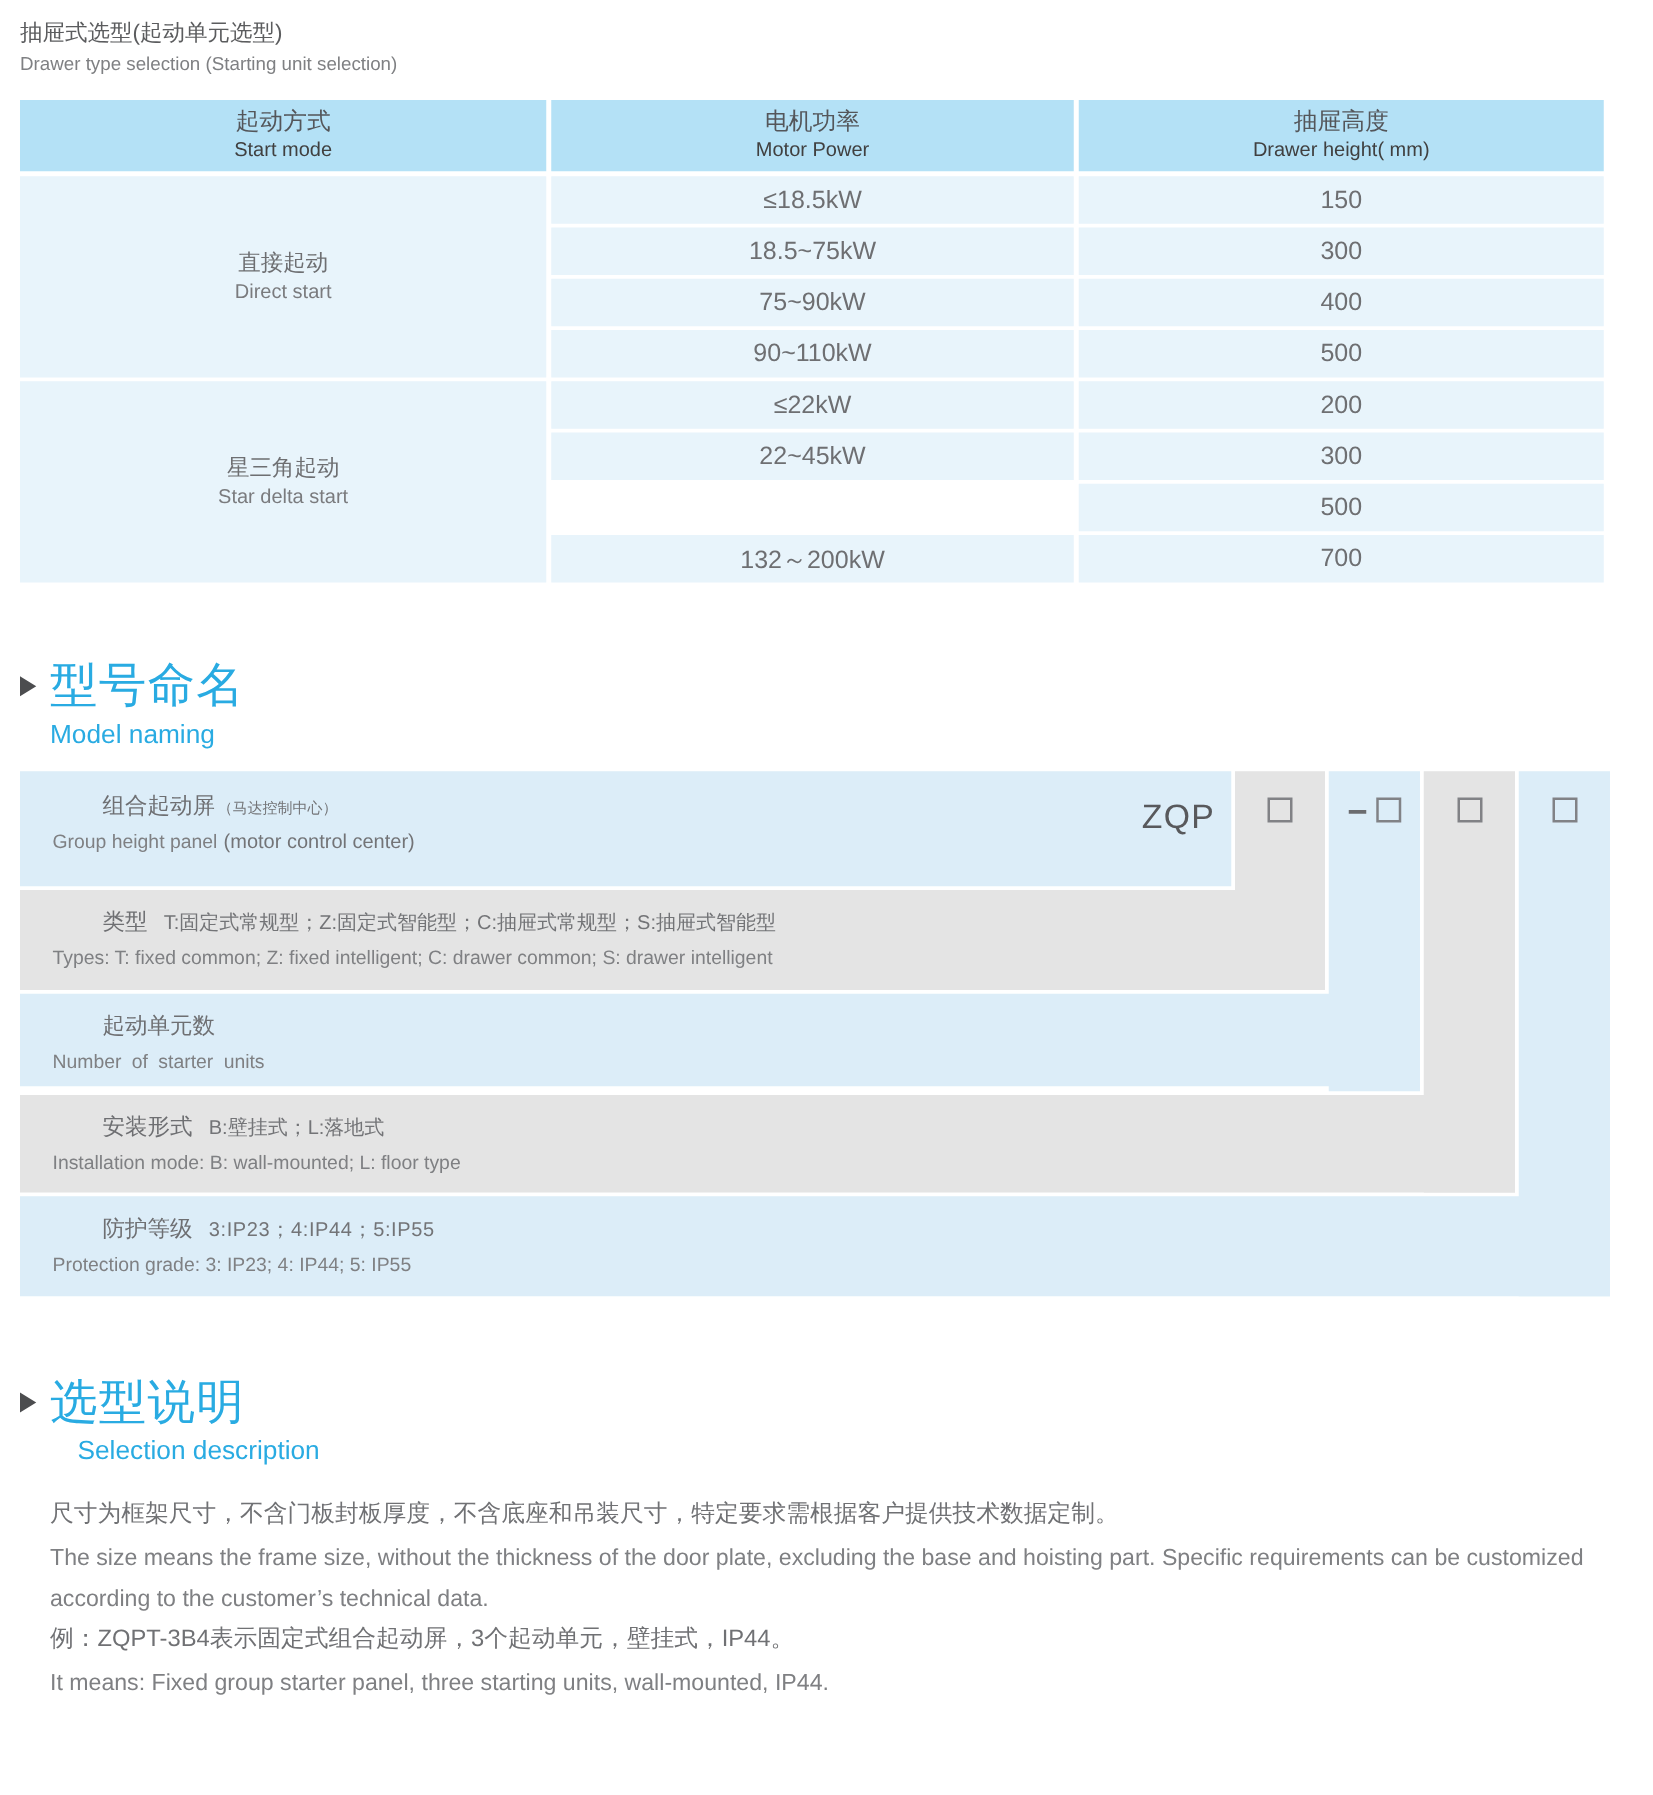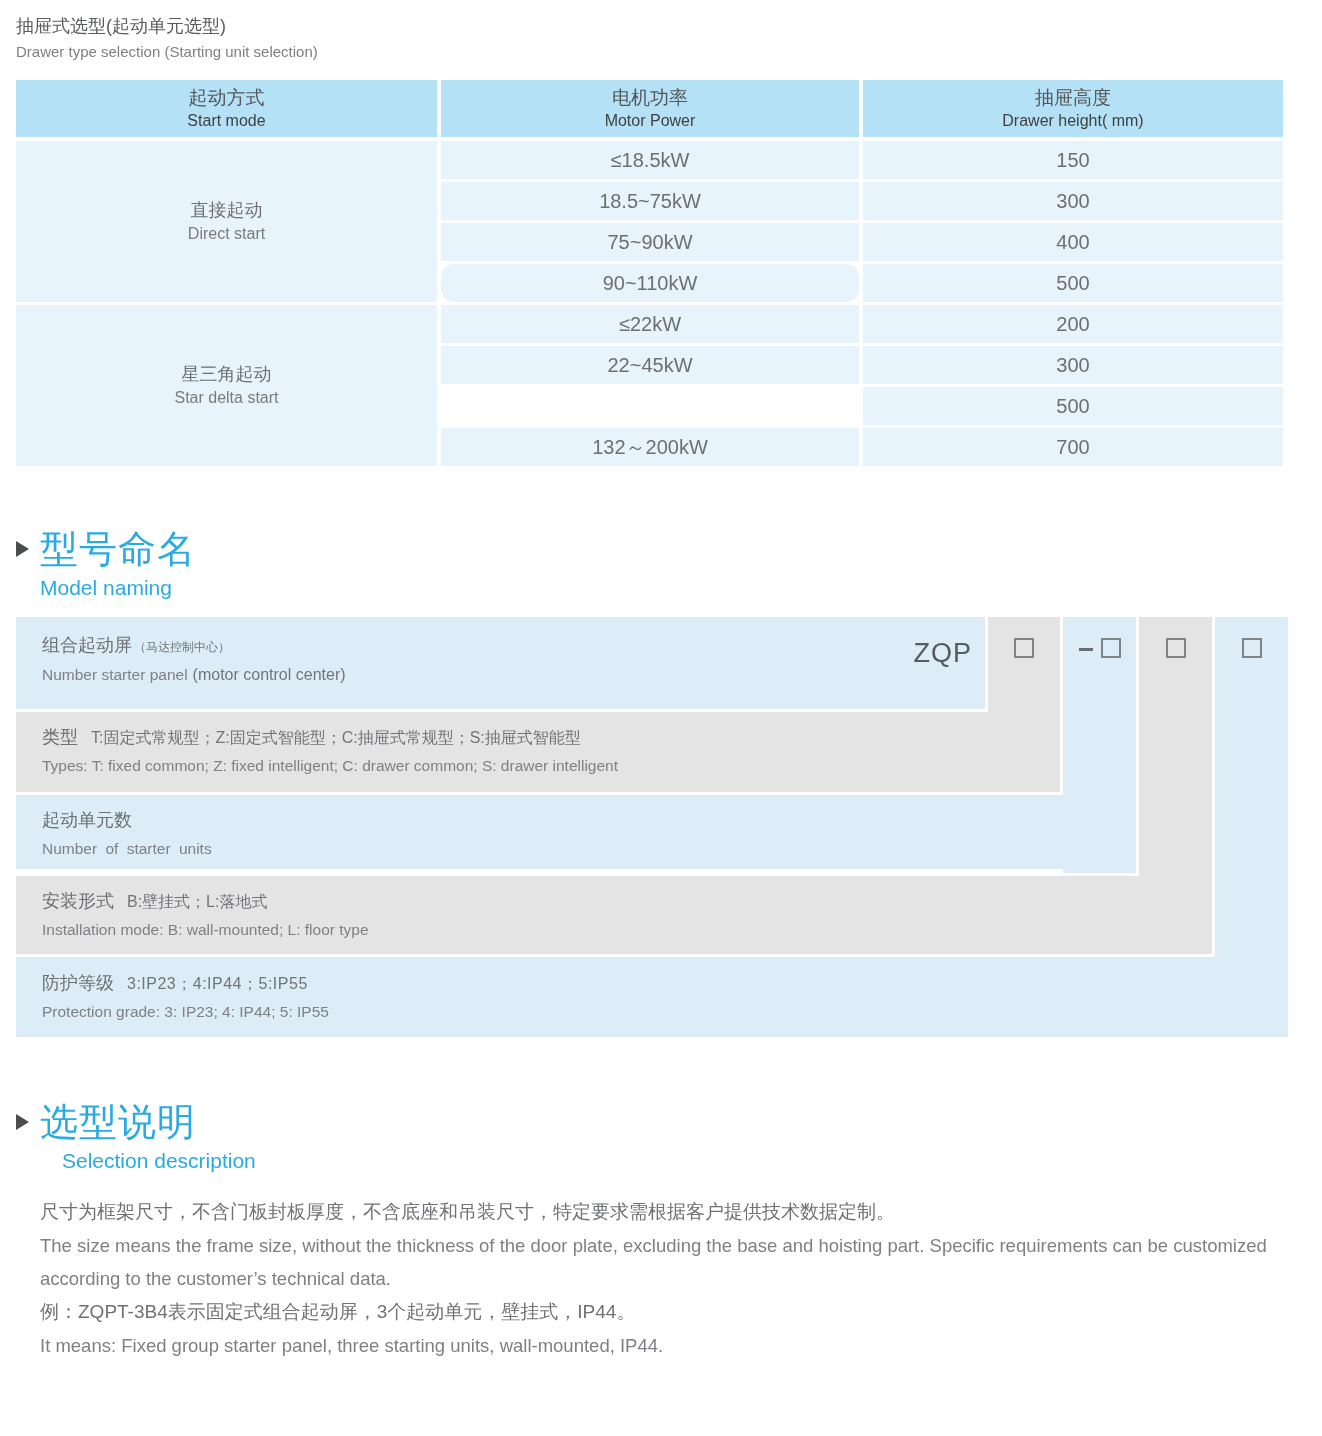--- a/index.html
+++ b/index.html
@@ -58,21 +58,21 @@
   .c3{left:1139px;width:73px;height:337px;background:var(--band-gray);}
   .c4{left:1215px;width:73px;height:420px;background:var(--band-blue);}
   .mbox{margin-top:21px;width:20px;height:20px;border:2px solid #818286;background:transparent;}
   .dash{margin-top:31px;width:14px;height:3px;background:#6b6c6f;margin-right:8px;}
   .band-text{padding:13px 0 0 26px;}
   .band .zh{white-space:nowrap;}
   .b1 .zh{font-size:20px;color:var(--txt-mid);line-height:30px;}
   .b1 .zh .rest{font-size:12px;margin-left:2px;}
   .b1 .en{font-size:17px;color:var(--txt-soft);line-height:27px;}
   .b1 .en .rest{font-size:16px;margin-left:5px;}
-  .band .lbl{font-size:18px;color:var(--txt-mid);margin-right:13px;}
+  .band .lbl{font-size:18px;color:var(--txt-mid);margin-right:13px;margin-left:40px;}
   .band .rest{font-size:16px;color:#737477;}
   .band .en{font-size:15.5px;color:var(--txt-soft);line-height:27px;}
   .b2 .band-text,.b3 .band-text,.b4 .band-text{padding-top:11px;}
   .b5 .band-text{padding-top:12px;}
   .band .zh{line-height:28px;}
   .b3 .en{word-spacing:4px;}
   .b5 .rest{letter-spacing:0.5px;}
   .zqp{position:absolute;top:21px;right:13px;font-size:27px;color:var(--txt-dark);letter-spacing:1px;}
   
   .paras{margin:21px 0 0 40px;width:1250px;}
@@ -106,21 +106,21 @@
       <div class="td mode" style="grid-area: 1 / 1 / span 4;">
         <div class="zh">直接起动</div>
         <div class="en">Direct start</div>
       </div>
       <div class="td val" style="grid-area: 1 / 2;">≤18.5kW</div>
       <div class="td val" style="grid-area: 1 / 3;">150</div>
       <div class="td val" style="grid-area: 2 / 2;">18.5~75kW</div>
       <div class="td val" style="grid-area: 2 / 3;">300</div>
       <div class="td val" style="grid-area: 3 / 2;">75~90kW</div>
       <div class="td val" style="grid-area: 3 / 3;">400</div>
-      <div class="td val" style="grid-area: 4 / 2; border-radius: 13px;">90~110kW</div>
+      <div class="td val" style="grid-area: 4 / 2;">90~110kW</div>
       <div class="td val" style="grid-area: 4 / 3;">500</div>
       <div class="td mode" style="grid-area: 5 / 1 / span 4;">
         <div class="zh">星三角起动</div>
         <div class="en">Star delta start</div>
       </div>
       <div class="td val" style="grid-area: 5 / 2;">≤22kW</div>
       <div class="td val" style="grid-area: 5 / 3;">200</div>
       <div class="td val" style="grid-area: 6 / 2;">22~45kW</div>
       <div class="td val" style="grid-area: 6 / 3;">300</div>
       <div class="td val" style="grid-area: 7 / 3;">500</div>
@@ -147,21 +147,21 @@
   <div class="mcol c3">
     <div class="mbox"></div>
   </div>
   <div class="mcol c4">
     <div class="mbox"></div>
   </div>
 
   <div class="band b1">
     <div class="band-text">
       <div class="zh"><span class="lbl" style="margin-right:0;">组合起动屏</span><span class="rest">（马达控制中心）</span></div>
-      <div class="en"><span>Number starter panel</span><span class="rest">(motor control center)</span></div>
+      <div class="en"><span>Group height panel</span><span class="rest">(motor control center)</span></div>
     </div>
     <div class="zqp">ZQP</div>
   </div>
 
   <div class="band b2">
     <div class="band-text">
       <div class="zh"><span class="lbl">类型</span><span class="rest">T:固定式常规型；Z:固定式智能型；C:抽屉式常规型；S:抽屉式智能型</span></div>
       <div class="en">Types: T: fixed common; Z: fixed intelligent; C: drawer common; S: drawer intelligent</div>
     </div>
   </div>

